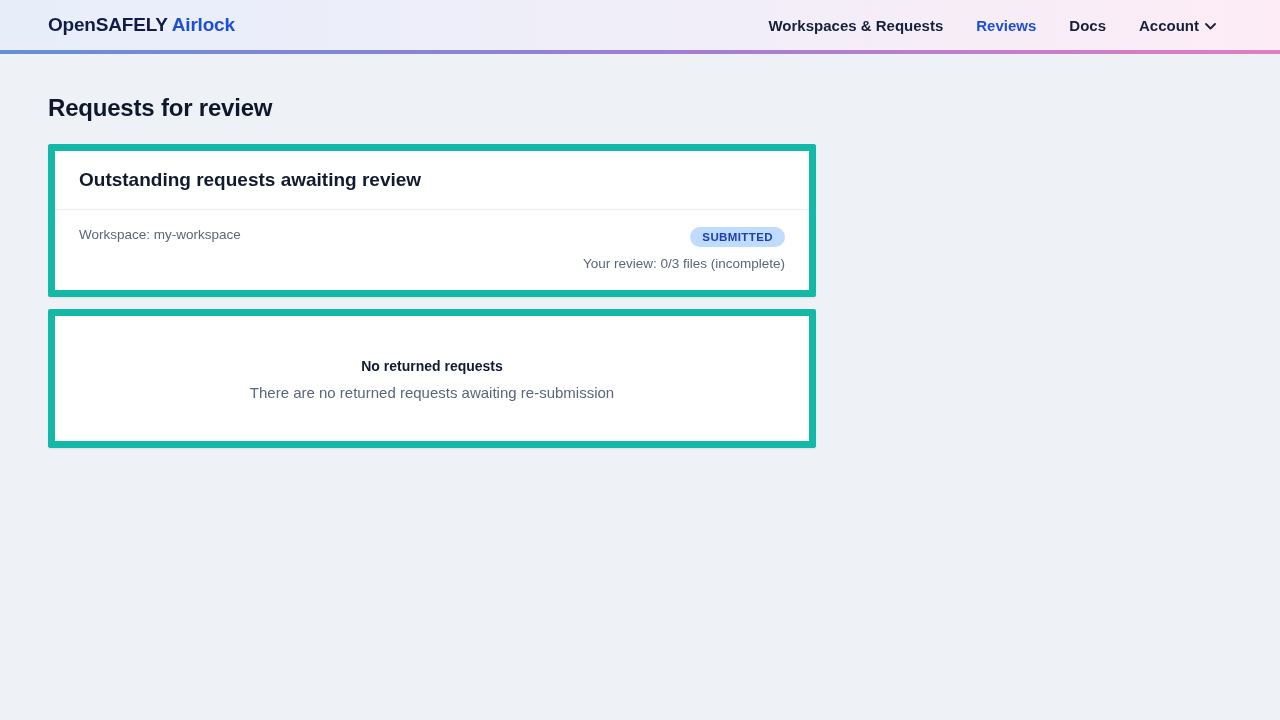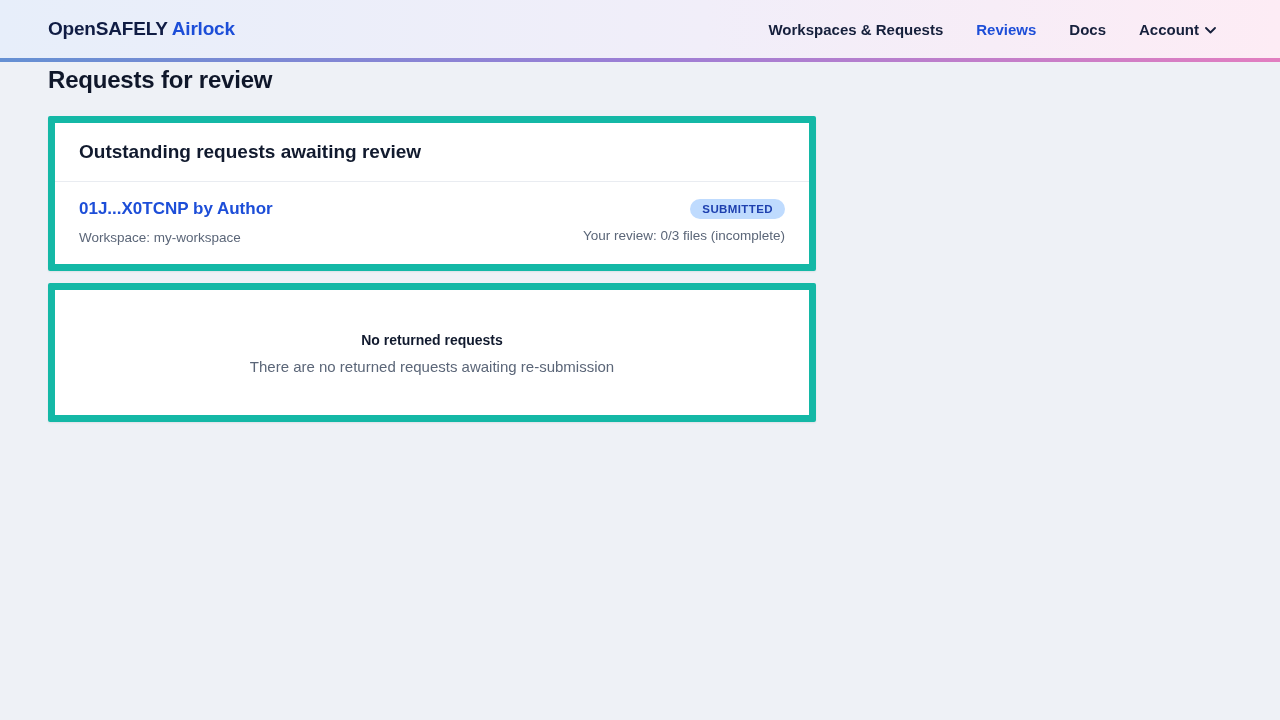--- a/index.html
+++ b/index.html
@@ -6,21 +6,21 @@
   html, body { margin: 0; padding: 0; }
   body {
     width: 1280px;
     height: 720px;
     background: #eef1f6;
     font-family: "Liberation Sans", sans-serif;
     color: #0f172a;
     overflow: hidden;
   }
   .navbar {
-    height: 58px;
+    height: 50px;
     background: linear-gradient(90deg, #e7eefa 0%, #f1eef9 55%, #fdecf5 100%);
     display: flex;
     align-items: center;
     justify-content: space-between;
     padding: 0 64px 0 48px;
   }
   .gradient-rule {
     height: 4px;
     background: linear-gradient(90deg, #6590d3 0%, #9c7ed5 50%, #e27ec0 100%);
   }
@@ -35,21 +35,21 @@
     text-decoration: none;
     display: flex;
     align-items: center;
     gap: 6px;
     cursor: pointer;
     white-space: nowrap;
   }
   .nav-link.active { color: #1d4ed8; }
   .chevron { display: flex; align-items: center; margin-top: 2px; }
   .chevron svg { display: block; }
-  main { padding: 4px 48px 0; }
+  main { padding: 4px 48px 0; margin-top: 36px; }
   .page-title {
     font-size: 24px;
     font-weight: 700;
     margin: 0 0 22px;
     color: #0f172a;
     letter-spacing: -0.2px;
   }
   .card {
     width: 768px;
     background: #ffffff;
@@ -124,21 +124,20 @@
 
 <main>
   <h1 class="page-title">Requests for review</h1>
 
   <section class="card">
     <div class="card-header">
       <h2 class="card-heading">Outstanding requests awaiting review</h2>
     </div>
     <div class="request-row">
       <div class="request-left">
-        <a class="request-link">01J...X0TCNP by Author</a>
         <span class="muted">Workspace: my-workspace</span>
       </div>
       <div class="request-right">
         <span class="badge">SUBMITTED</span>
         <span class="muted">Your review: 0/3 files (incomplete)</span>
       </div>
     </div>
   </section>
 
   <section class="card">

